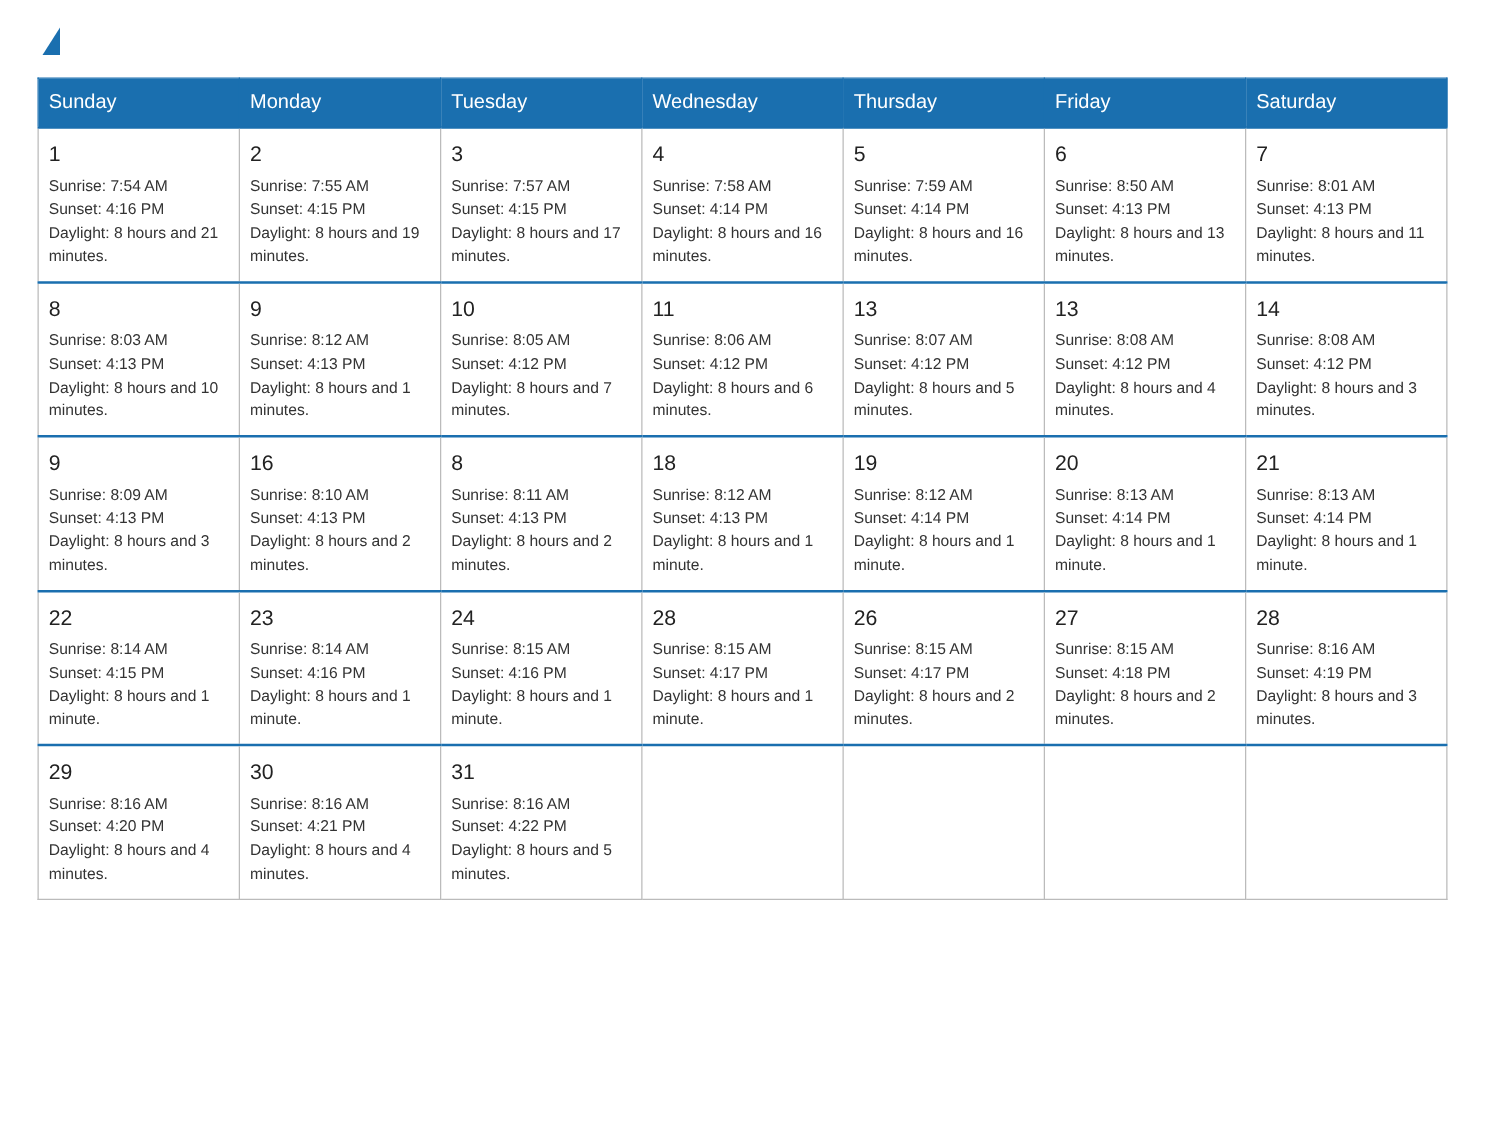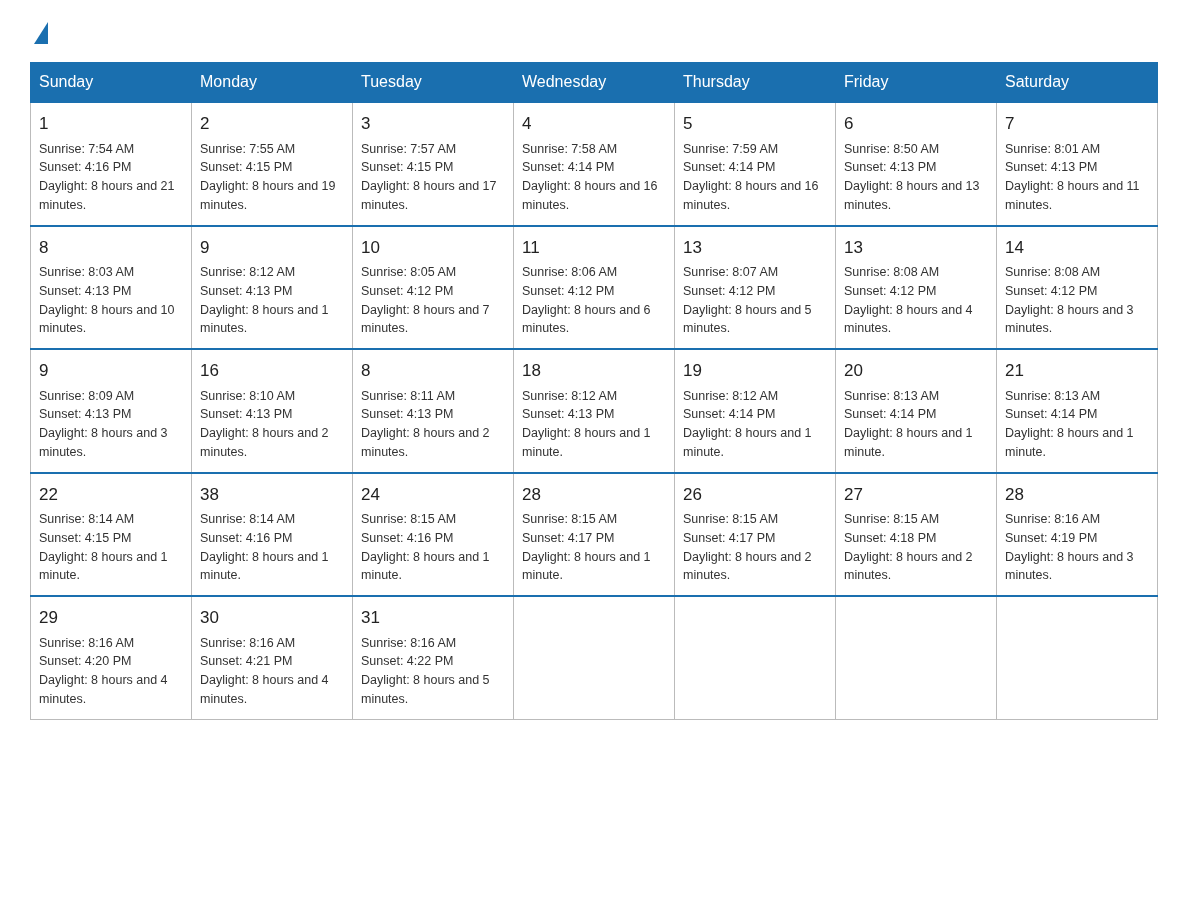--- a/index.html
+++ b/index.html
@@ -156,21 +156,21 @@
         <td><span class="day-num">9</span><span>Sunrise: 8:09 AM</span><br><span>Sunset: 4:13 PM</span><br><span>Daylight: 8 hours and 3 minutes.</span></td>
         <td><span class="day-num">16</span><span>Sunrise: 8:10 AM</span><br><span>Sunset: 4:13 PM</span><br><span>Daylight: 8 hours and 2 minutes.</span></td>
         <td><span class="day-num">8</span><span>Sunrise: 8:11 AM</span><br><span>Sunset: 4:13 PM</span><br><span>Daylight: 8 hours and 2 minutes.</span></td>
         <td><span class="day-num">18</span><span>Sunrise: 8:12 AM</span><br><span>Sunset: 4:13 PM</span><br><span>Daylight: 8 hours and 1 minute.</span></td>
         <td><span class="day-num">19</span><span>Sunrise: 8:12 AM</span><br><span>Sunset: 4:14 PM</span><br><span>Daylight: 8 hours and 1 minute.</span></td>
         <td><span class="day-num">20</span><span>Sunrise: 8:13 AM</span><br><span>Sunset: 4:14 PM</span><br><span>Daylight: 8 hours and 1 minute.</span></td>
         <td><span class="day-num">21</span><span>Sunrise: 8:13 AM</span><br><span>Sunset: 4:14 PM</span><br><span>Daylight: 8 hours and 1 minute.</span></td>
       </tr>
       <tr>
         <td><span class="day-num">22</span><span>Sunrise: 8:14 AM</span><br><span>Sunset: 4:15 PM</span><br><span>Daylight: 8 hours and 1 minute.</span></td>
-        <td><span class="day-num">38</span><span>Sunrise: 8:14 AM</span><br><span>Sunset: 4:16 PM</span><br><span>Daylight: 8 hours and 1 minute.</span></td>
+        <td><span class="day-num">23</span><span>Sunrise: 8:14 AM</span><br><span>Sunset: 4:16 PM</span><br><span>Daylight: 8 hours and 1 minute.</span></td>
         <td><span class="day-num">24</span><span>Sunrise: 8:15 AM</span><br><span>Sunset: 4:16 PM</span><br><span>Daylight: 8 hours and 1 minute.</span></td>
         <td><span class="day-num">28</span><span>Sunrise: 8:15 AM</span><br><span>Sunset: 4:17 PM</span><br><span>Daylight: 8 hours and 1 minute.</span></td>
         <td><span class="day-num">26</span><span>Sunrise: 8:15 AM</span><br><span>Sunset: 4:17 PM</span><br><span>Daylight: 8 hours and 2 minutes.</span></td>
         <td><span class="day-num">27</span><span>Sunrise: 8:15 AM</span><br><span>Sunset: 4:18 PM</span><br><span>Daylight: 8 hours and 2 minutes.</span></td>
         <td><span class="day-num">28</span><span>Sunrise: 8:16 AM</span><br><span>Sunset: 4:19 PM</span><br><span>Daylight: 8 hours and 3 minutes.</span></td>
       </tr>
       <tr>
         <td><span class="day-num">29</span><span>Sunrise: 8:16 AM</span><br><span>Sunset: 4:20 PM</span><br><span>Daylight: 8 hours and 4 minutes.</span></td>
         <td><span class="day-num">30</span><span>Sunrise: 8:16 AM</span><br><span>Sunset: 4:21 PM</span><br><span>Daylight: 8 hours and 4 minutes.</span></td>
         <td><span class="day-num">31</span><span>Sunrise: 8:16 AM</span><br><span>Sunset: 4:22 PM</span><br><span>Daylight: 8 hours and 5 minutes.</span></td>

